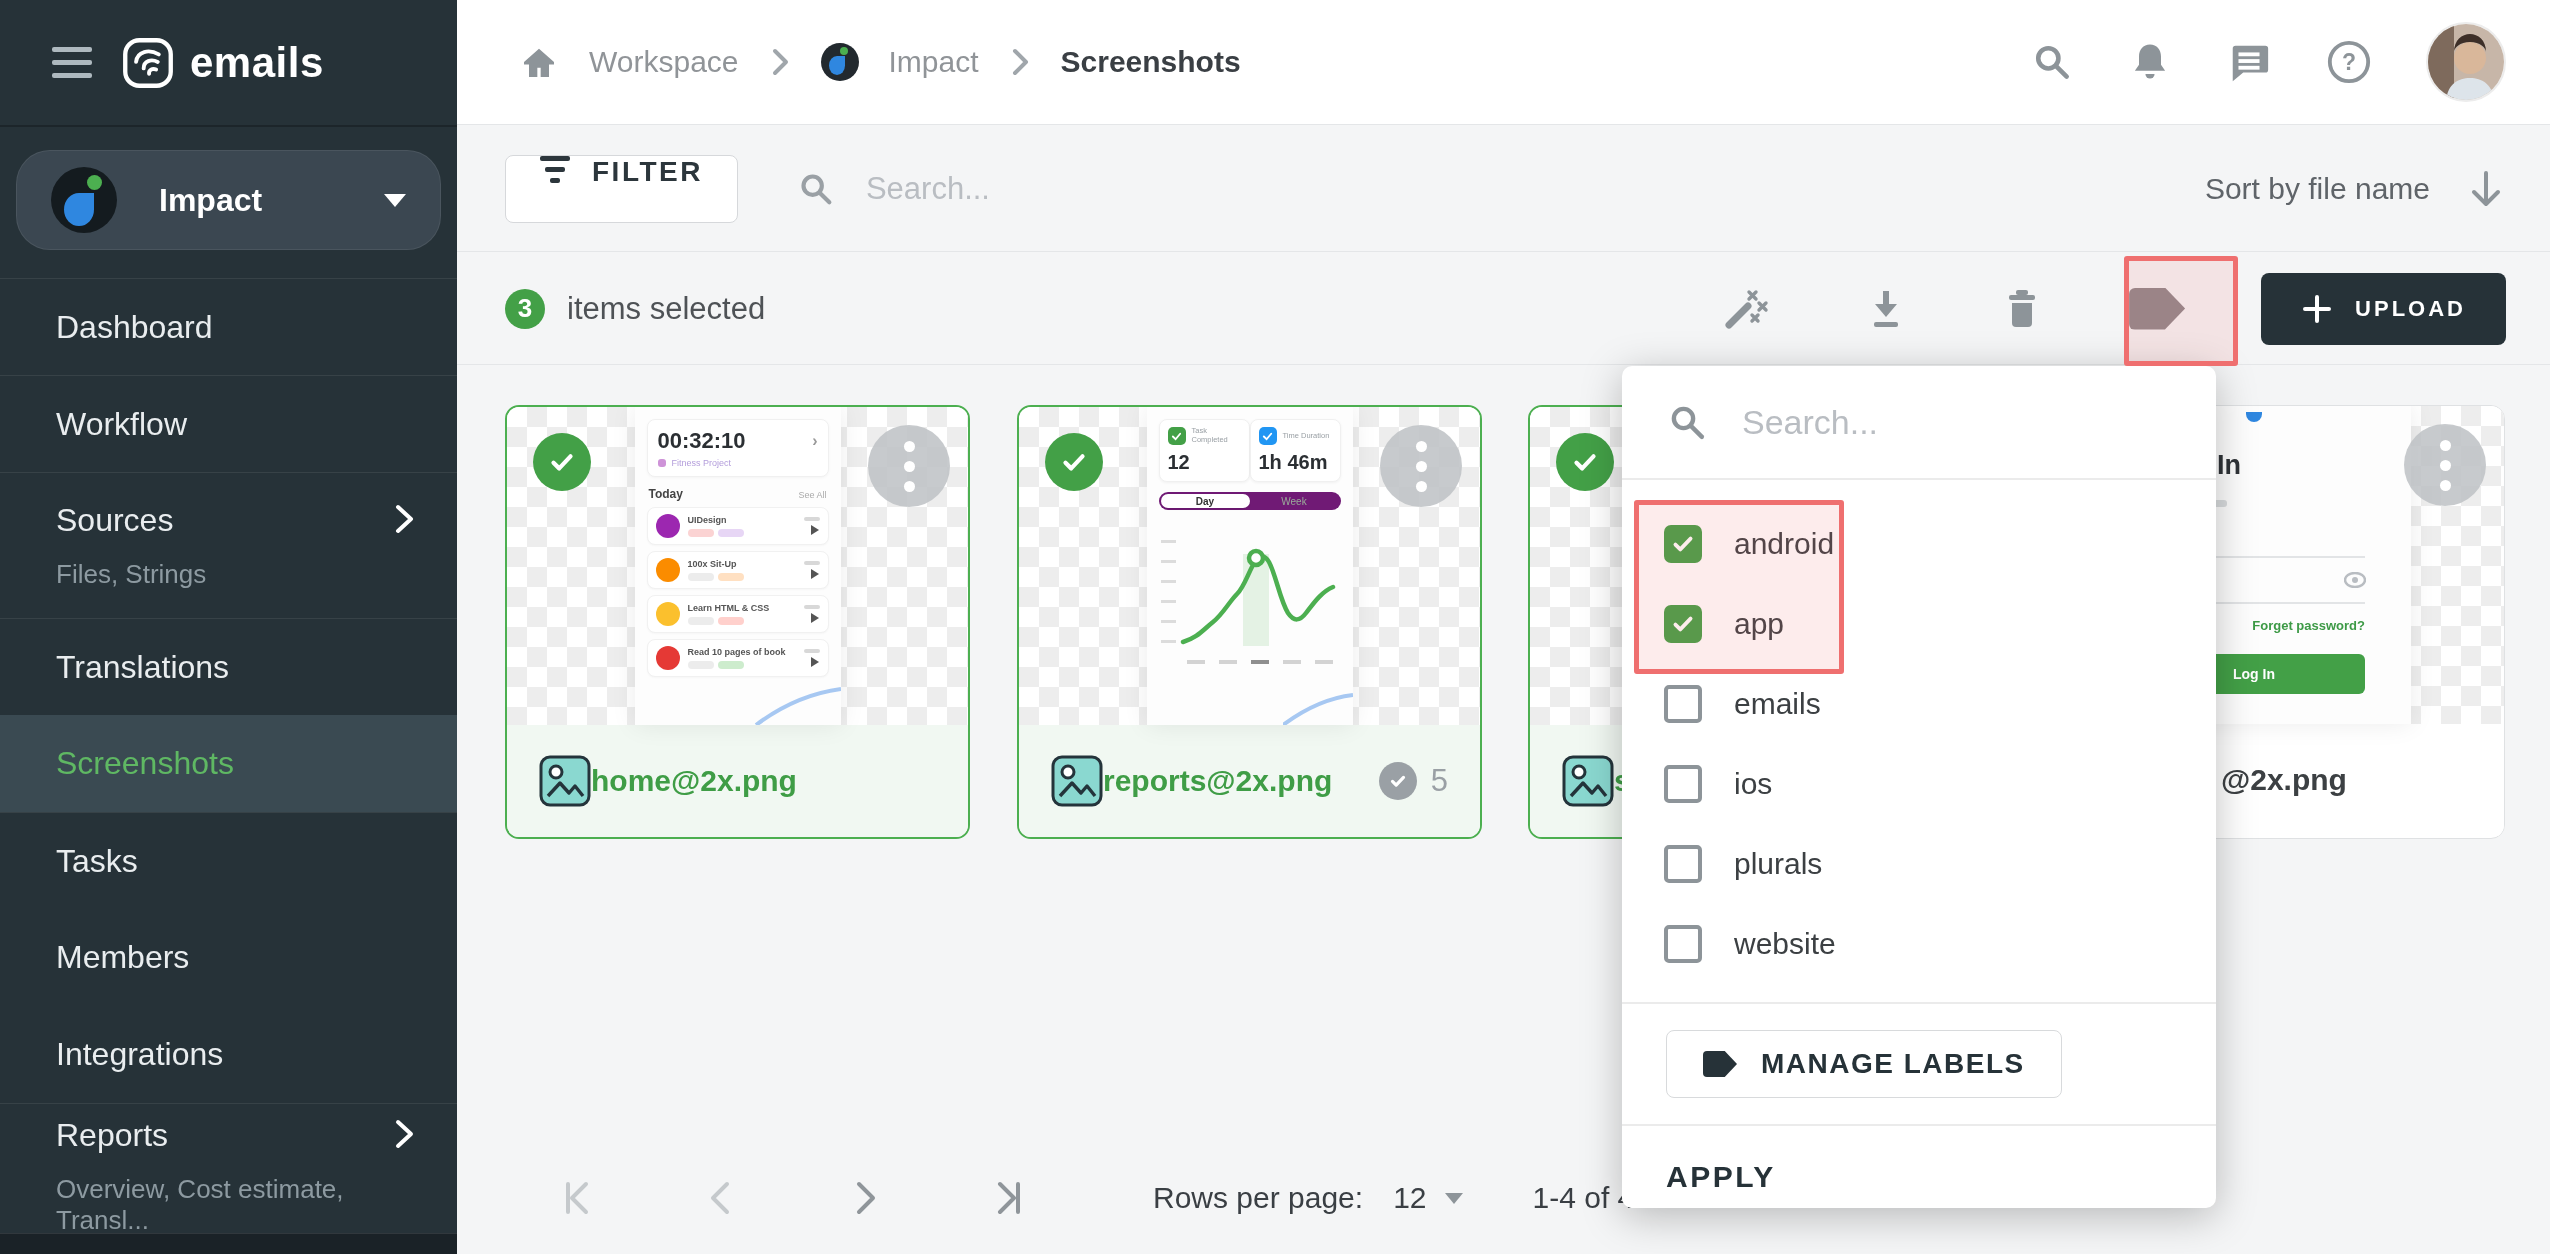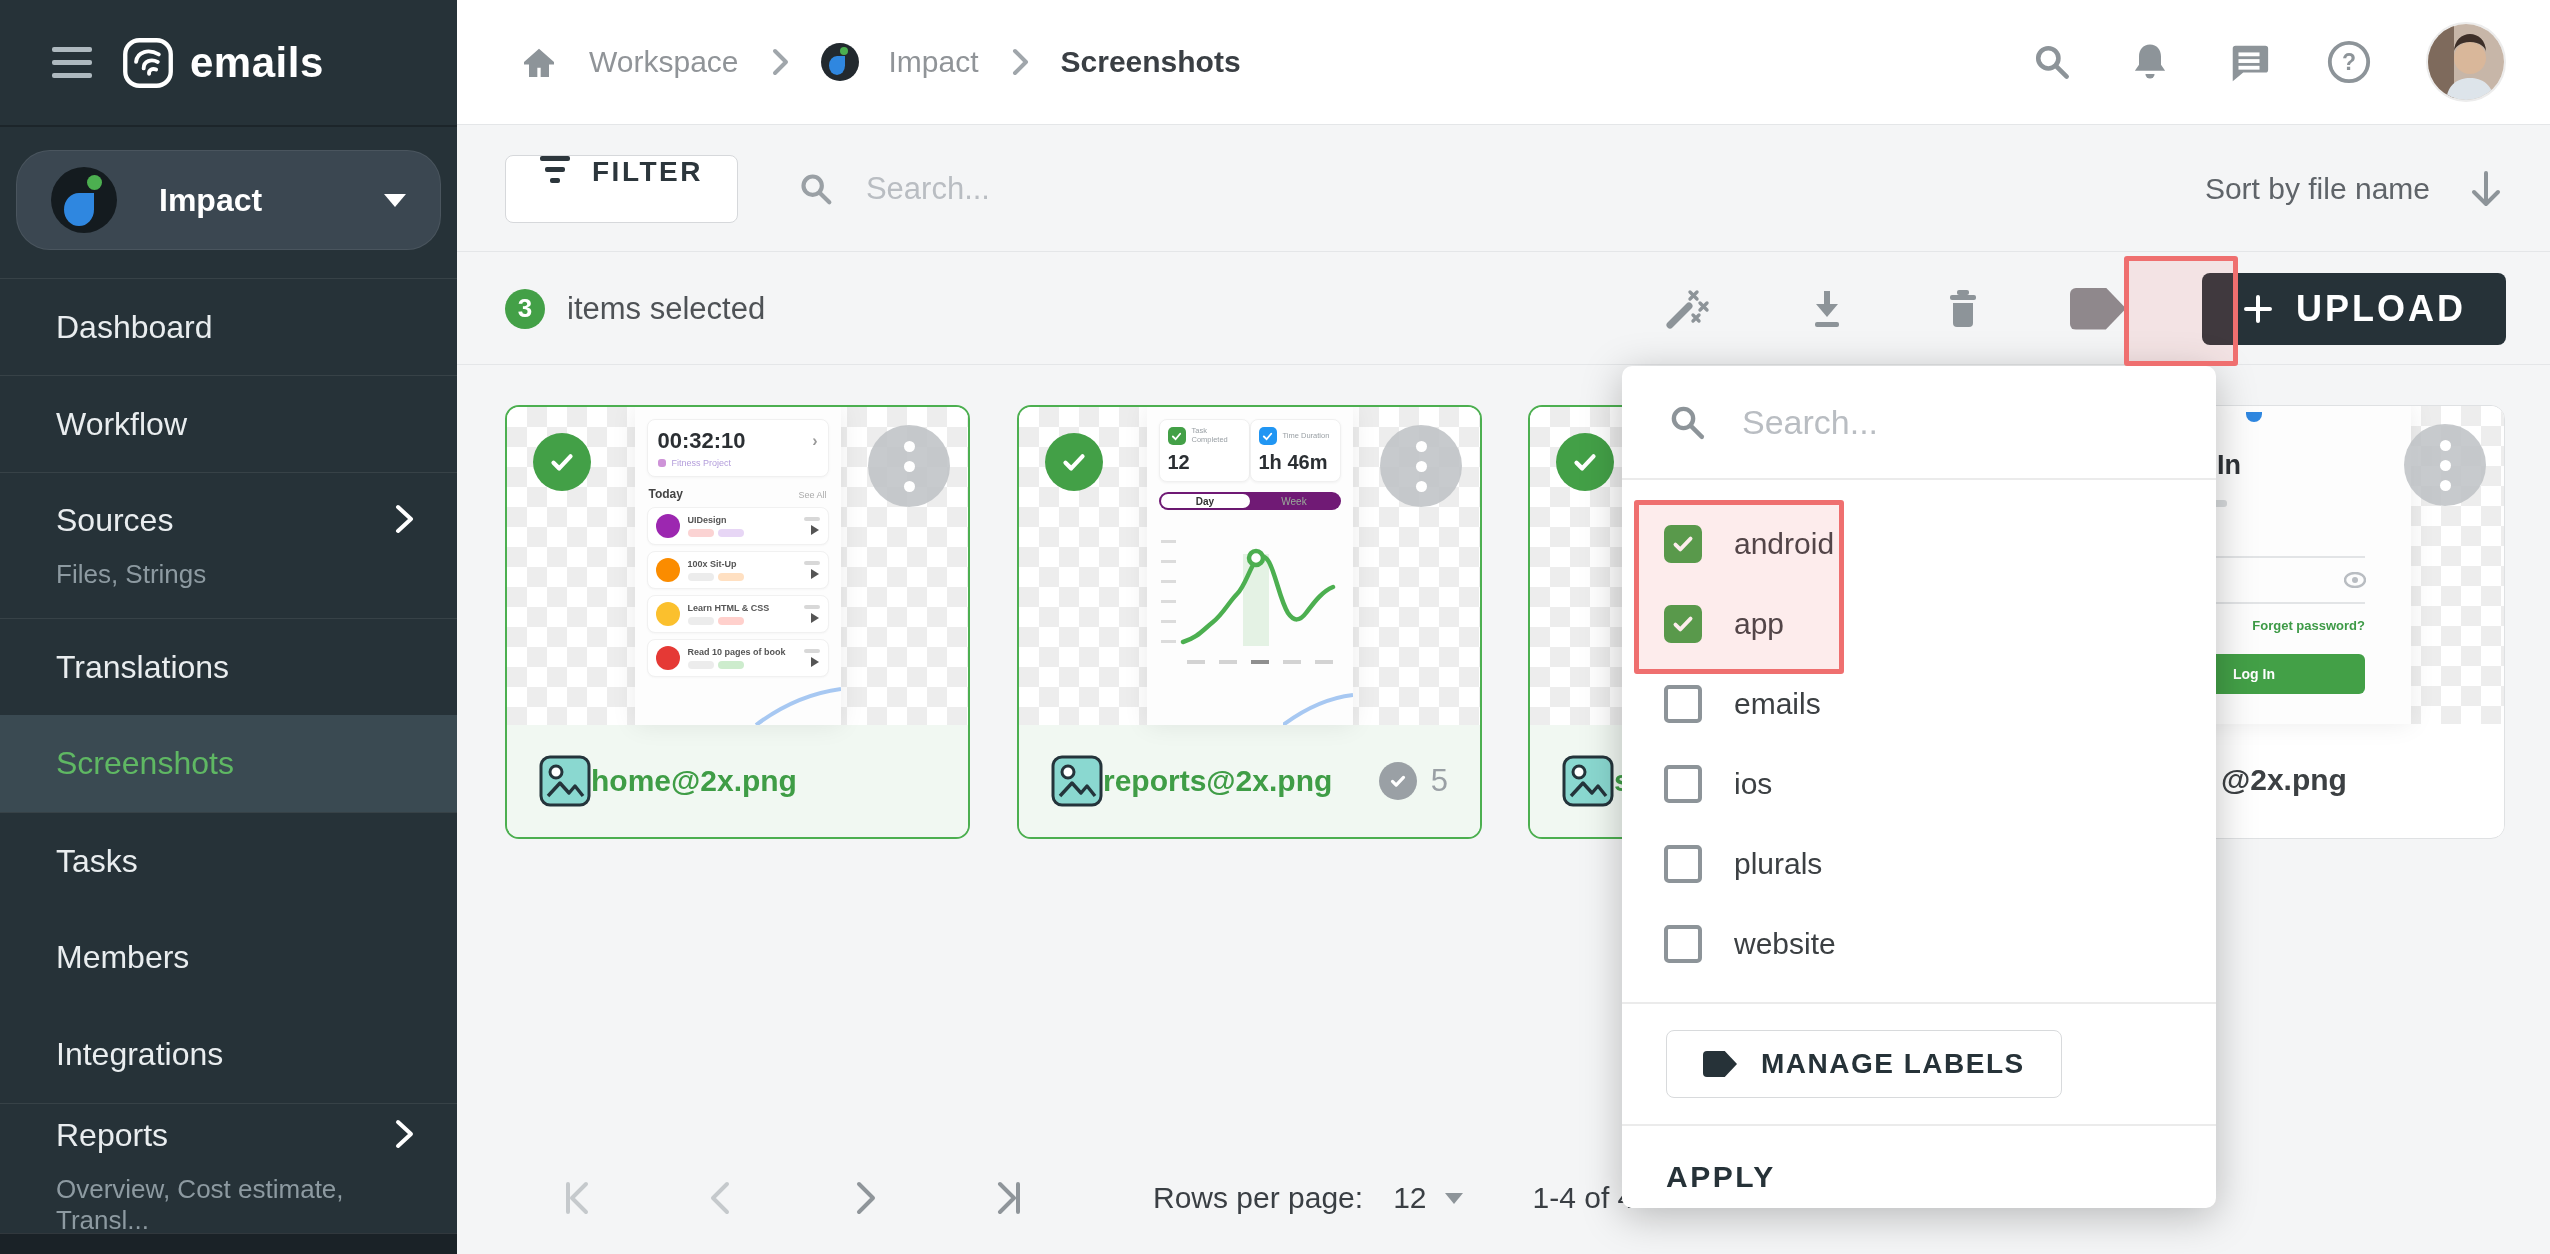--- a/index.html
+++ b/index.html
@@ -70,21 +70,21 @@
       display:flex;align-items:center;padding:0 44px 0 48px;box-sizing:border-box}
   .count-badge{width:40px;height:40px;border-radius:50%;background:#43a047;color:#fff;font-size:26px;
       font-weight:700;display:flex;align-items:center;justify-content:center}
   .sel-label{font-size:31px;color:#4e5256;margin-left:22px}
   .tools{margin-left:auto;display:flex;align-items:center}
   .tool{cursor:pointer;padding:0 24px}
   .tag-tool{width:56px;height:42px;background:#8f888c;margin:0 48px 0 40px;
       clip-path:polygon(0 0,64% 0,100% 50%,64% 100%,0 100%);border-radius:6px;cursor:pointer}
   .upload-btn{display:flex;align-items:center;gap:22px;background:#263238;color:#fff;border-radius:8px;
       height:72px;padding:0 40px;margin-left:28px;cursor:pointer}
-  .upload-btn span{font-size:36px;font-weight:600;letter-spacing:3px}
+  .upload-btn span{font-size:22px;font-weight:600;letter-spacing:3px}
 
   
   .card{position:absolute;top:405px;width:465px;height:434px;background:#fff;border-radius:14px;
       box-sizing:border-box;overflow:hidden;z-index:1;cursor:pointer}
   .card.sel{border:2px solid #4caf50}
   .card.plain{border:1px solid #dfe1e3}
   .c1{left:505px}.c2{left:1017px}.c3{left:1528px}.c4{left:2040px}
   .preview{position:relative;height:318px;
       background-image:linear-gradient(45deg,#ededed 25%,transparent 25%,transparent 75%,#ededed 75%),
                        linear-gradient(45deg,#ededed 25%,transparent 25%,transparent 75%,#ededed 75%);

